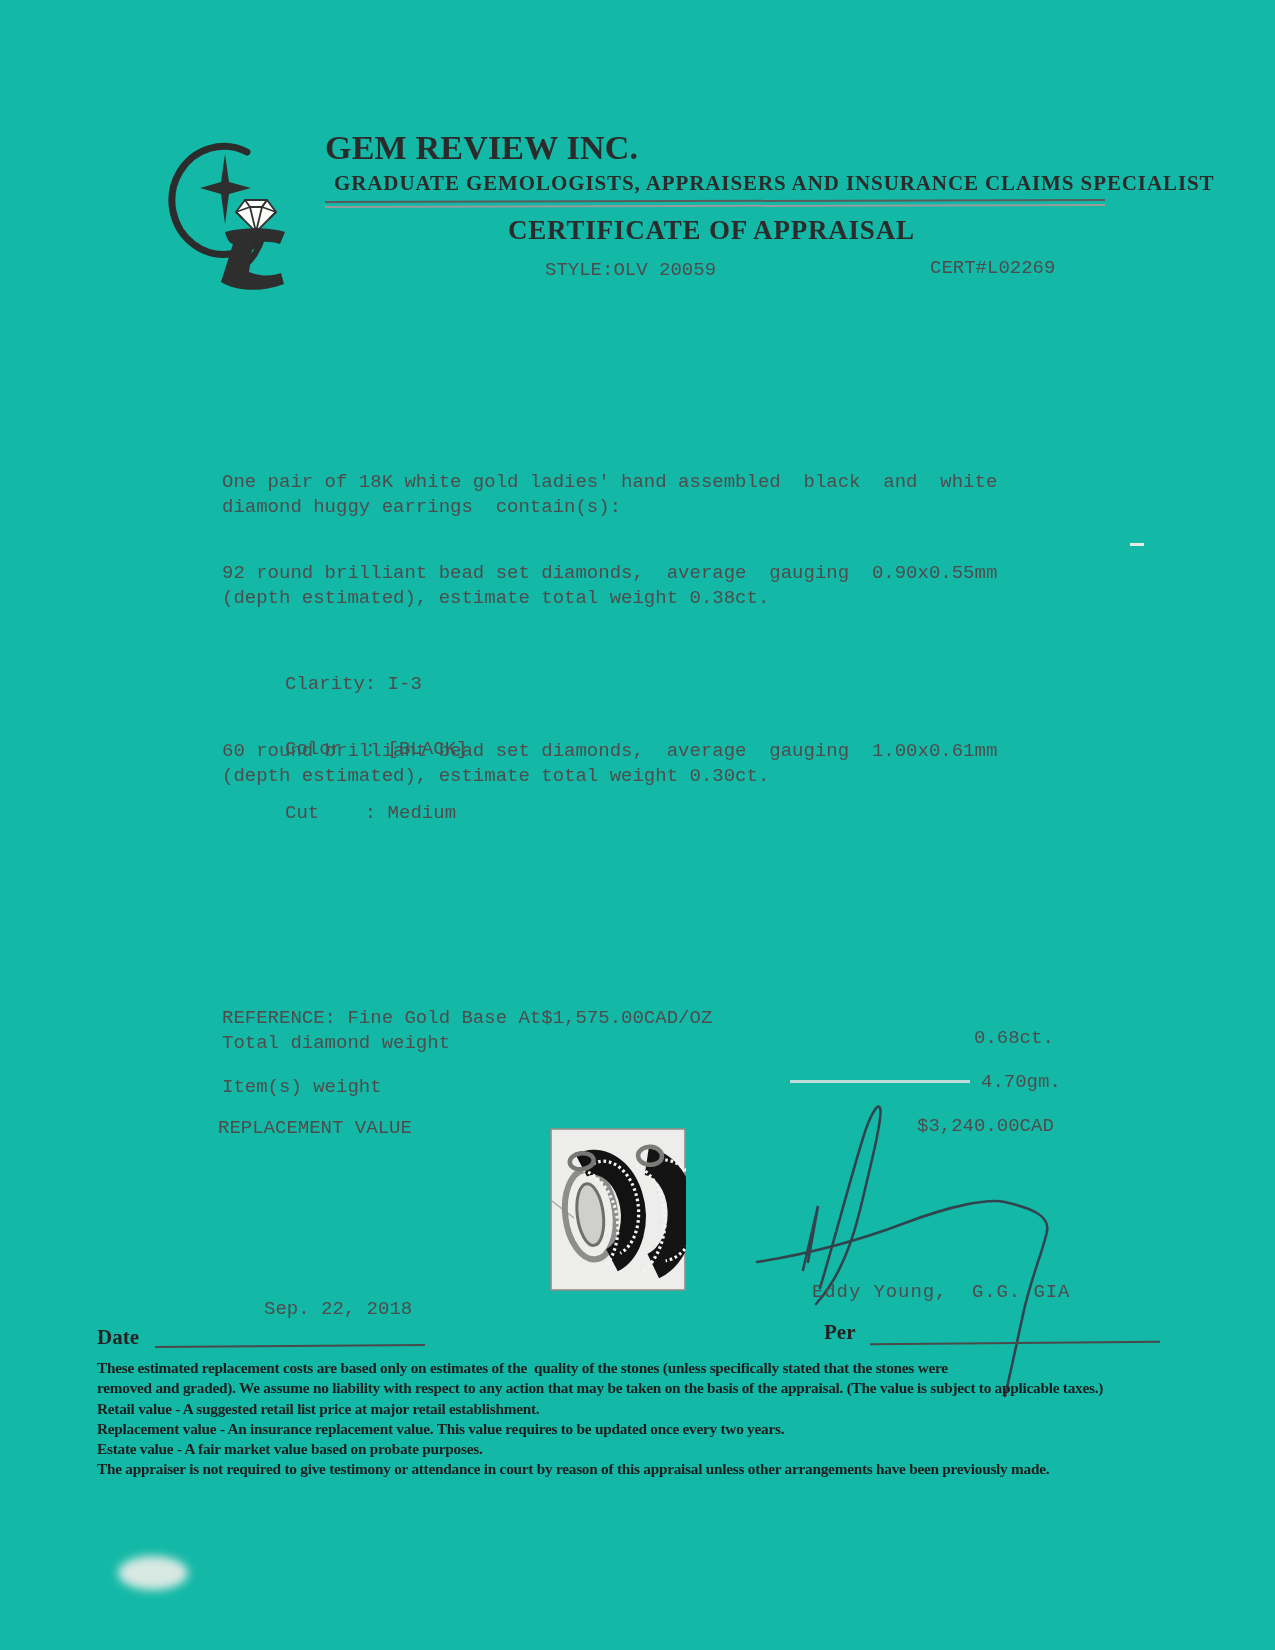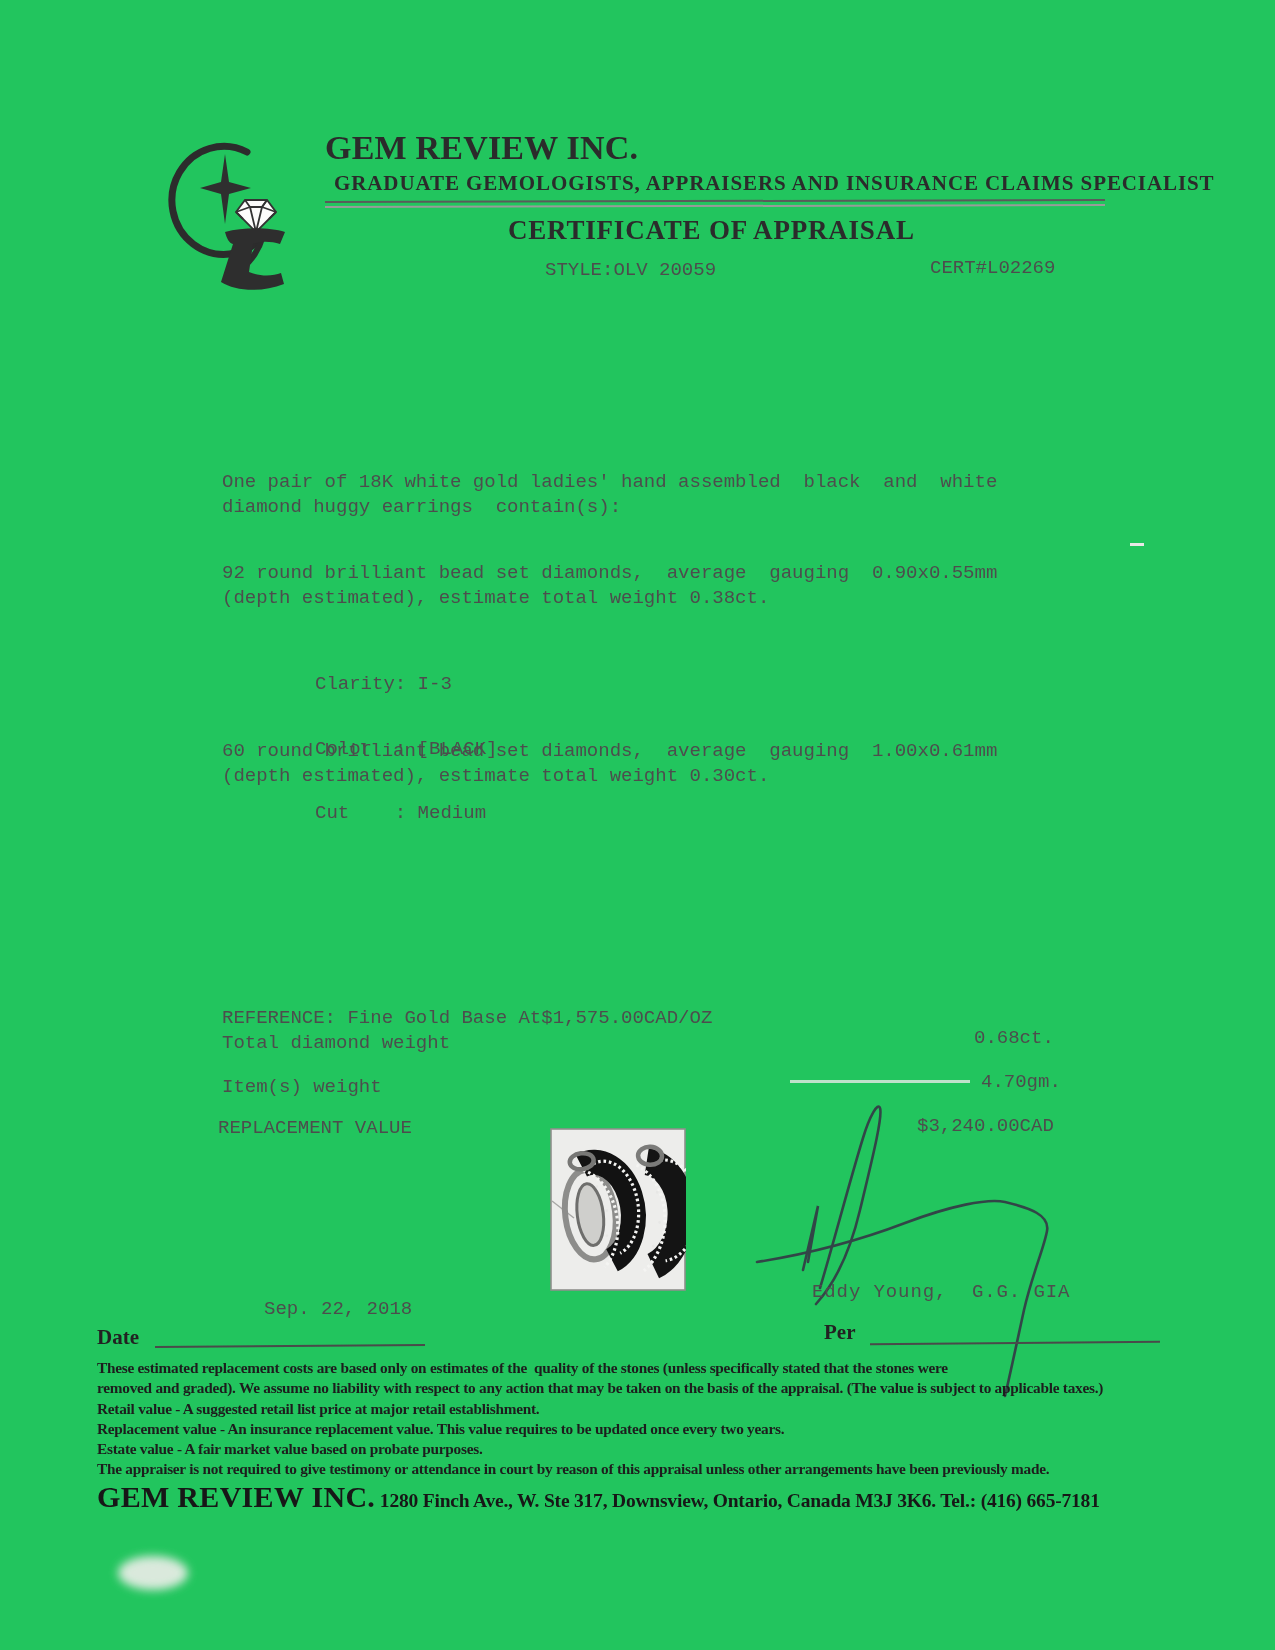--- a/index.html
+++ b/index.html
@@ -1,26 +1,26 @@
 <!DOCTYPE html>
 <html><head>
 <meta charset="utf-8">
 <style>
   html,body{margin:0;padding:0;background:#e8e8e6;}
   #page{
     position:relative;width:1275px;height:1650px;margin:0 auto;
-    background:#22c55e;overflow:hidden;
+    background:#14b8a6;overflow:hidden;
     font-family:"Liberation Serif","DejaVu Serif",serif;color:#2e2e2e;
   }
   .abs{position:absolute;}
   .mono{
     font-family:"Liberation Mono","DejaVu Sans Mono",monospace;
     font-size:19px;color:#4d4d4d;white-space:pre;line-height:24.5px;
   }
-  .mono.specs{line-height:21.5px;margin-left:30px;}
+  .mono.specs{line-height:21.5px;}
   .serif-bold{font-weight:bold;color:#2b2b2b;}
   .company-name{font-size:34px;letter-spacing:0.2px;line-height:34px;}
   .tagline{font-size:21px;letter-spacing:0.9px;line-height:22px;}
   .cert-title{font-size:27px;letter-spacing:0.8px;line-height:28px;}
   .double-rule{height:3px;border-top:2px solid #5a5a5a;border-bottom:2px solid #9a9a9a;transform:rotate(-0.15deg);}
   .sig-label{font-size:21px;font-weight:bold;color:#222;line-height:21px;}
   .sign-line{border-bottom:2px solid #4a4a4a;height:1px;}
   .disclaimer-line{
     font-size:15px;font-weight:bold;color:#1d1d1d;letter-spacing:-0.25px;
     line-height:20.3px;white-space:pre;transform-origin:left top;transform:scaleX(1.02);
@@ -126,19 +126,16 @@
 
   <div class="abs" style="left:97px;top:1358px;">
     <div class="disclaimer-line">These estimated replacement costs are based only on estimates of the  quality of the stones (unless specifically stated that the stones were</div>
     <div class="disclaimer-line">removed and graded). We assume no liability with respect to any action that may be taken on the basis of the appraisal. (The value is subject to applicable taxes.)</div>
     <div class="disclaimer-line">Retail value - A suggested retail list price at major retail establishment.</div>
     <div class="disclaimer-line">Replacement value - An insurance replacement value. This value requires to be updated once every two years.</div>
     <div class="disclaimer-line">Estate value - A fair market value based on probate purposes.</div>
     <div class="disclaimer-line">The appraiser is not required to give testimony or attendance in court by reason of this appraisal unless other arrangements have been previously made.</div>
   </div>
 
-  <div class="abs" style="left:97px;top:1480px;white-space:nowrap;">
-    <span class="footer-big">GEM REVIEW INC.</span><span class="footer-small"> 1280 Finch Ave., W. Ste 317, Downsview, Ontario, Canada M3J 3K6.  Tel.: (416) 665-7181</span>
-  </div>
 
   <div class="abs artifact" style="left:1130px;top:543px;width:14px;height:3px;"></div>
   <div class="abs smudge" style="left:118px;top:1556px;width:70px;height:34px;"></div>
 </div>
 
 </body></html>

